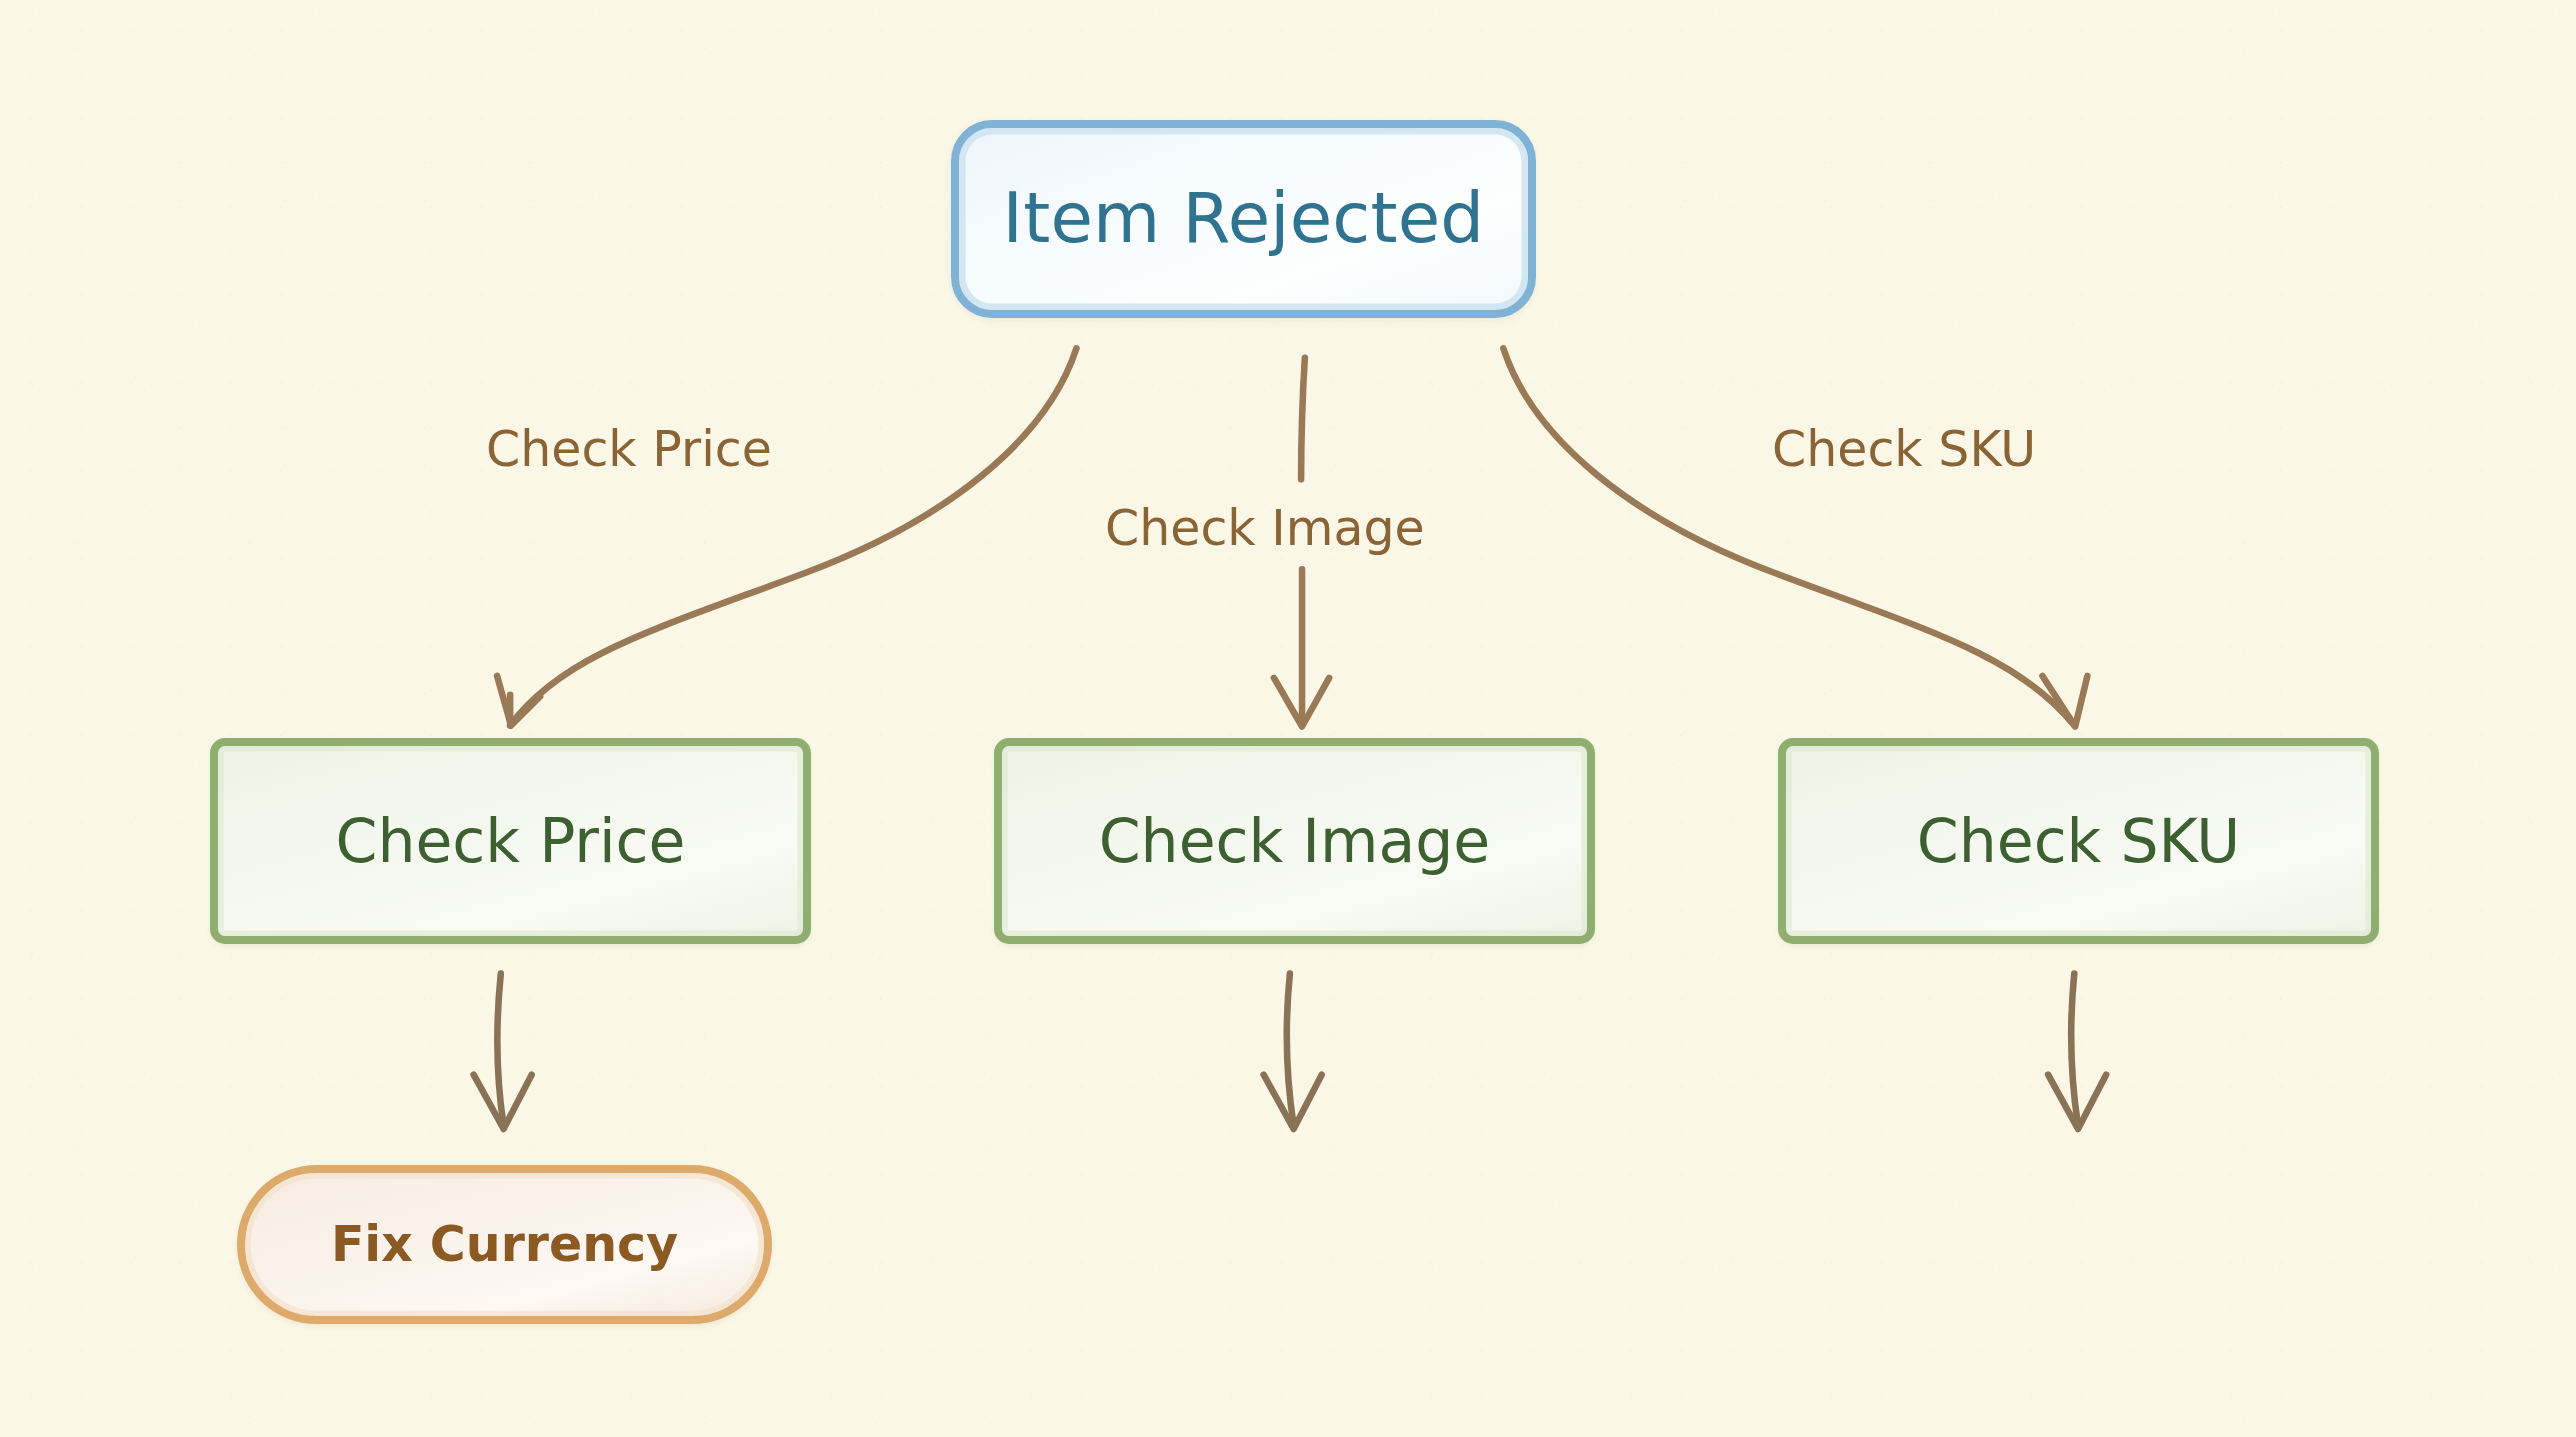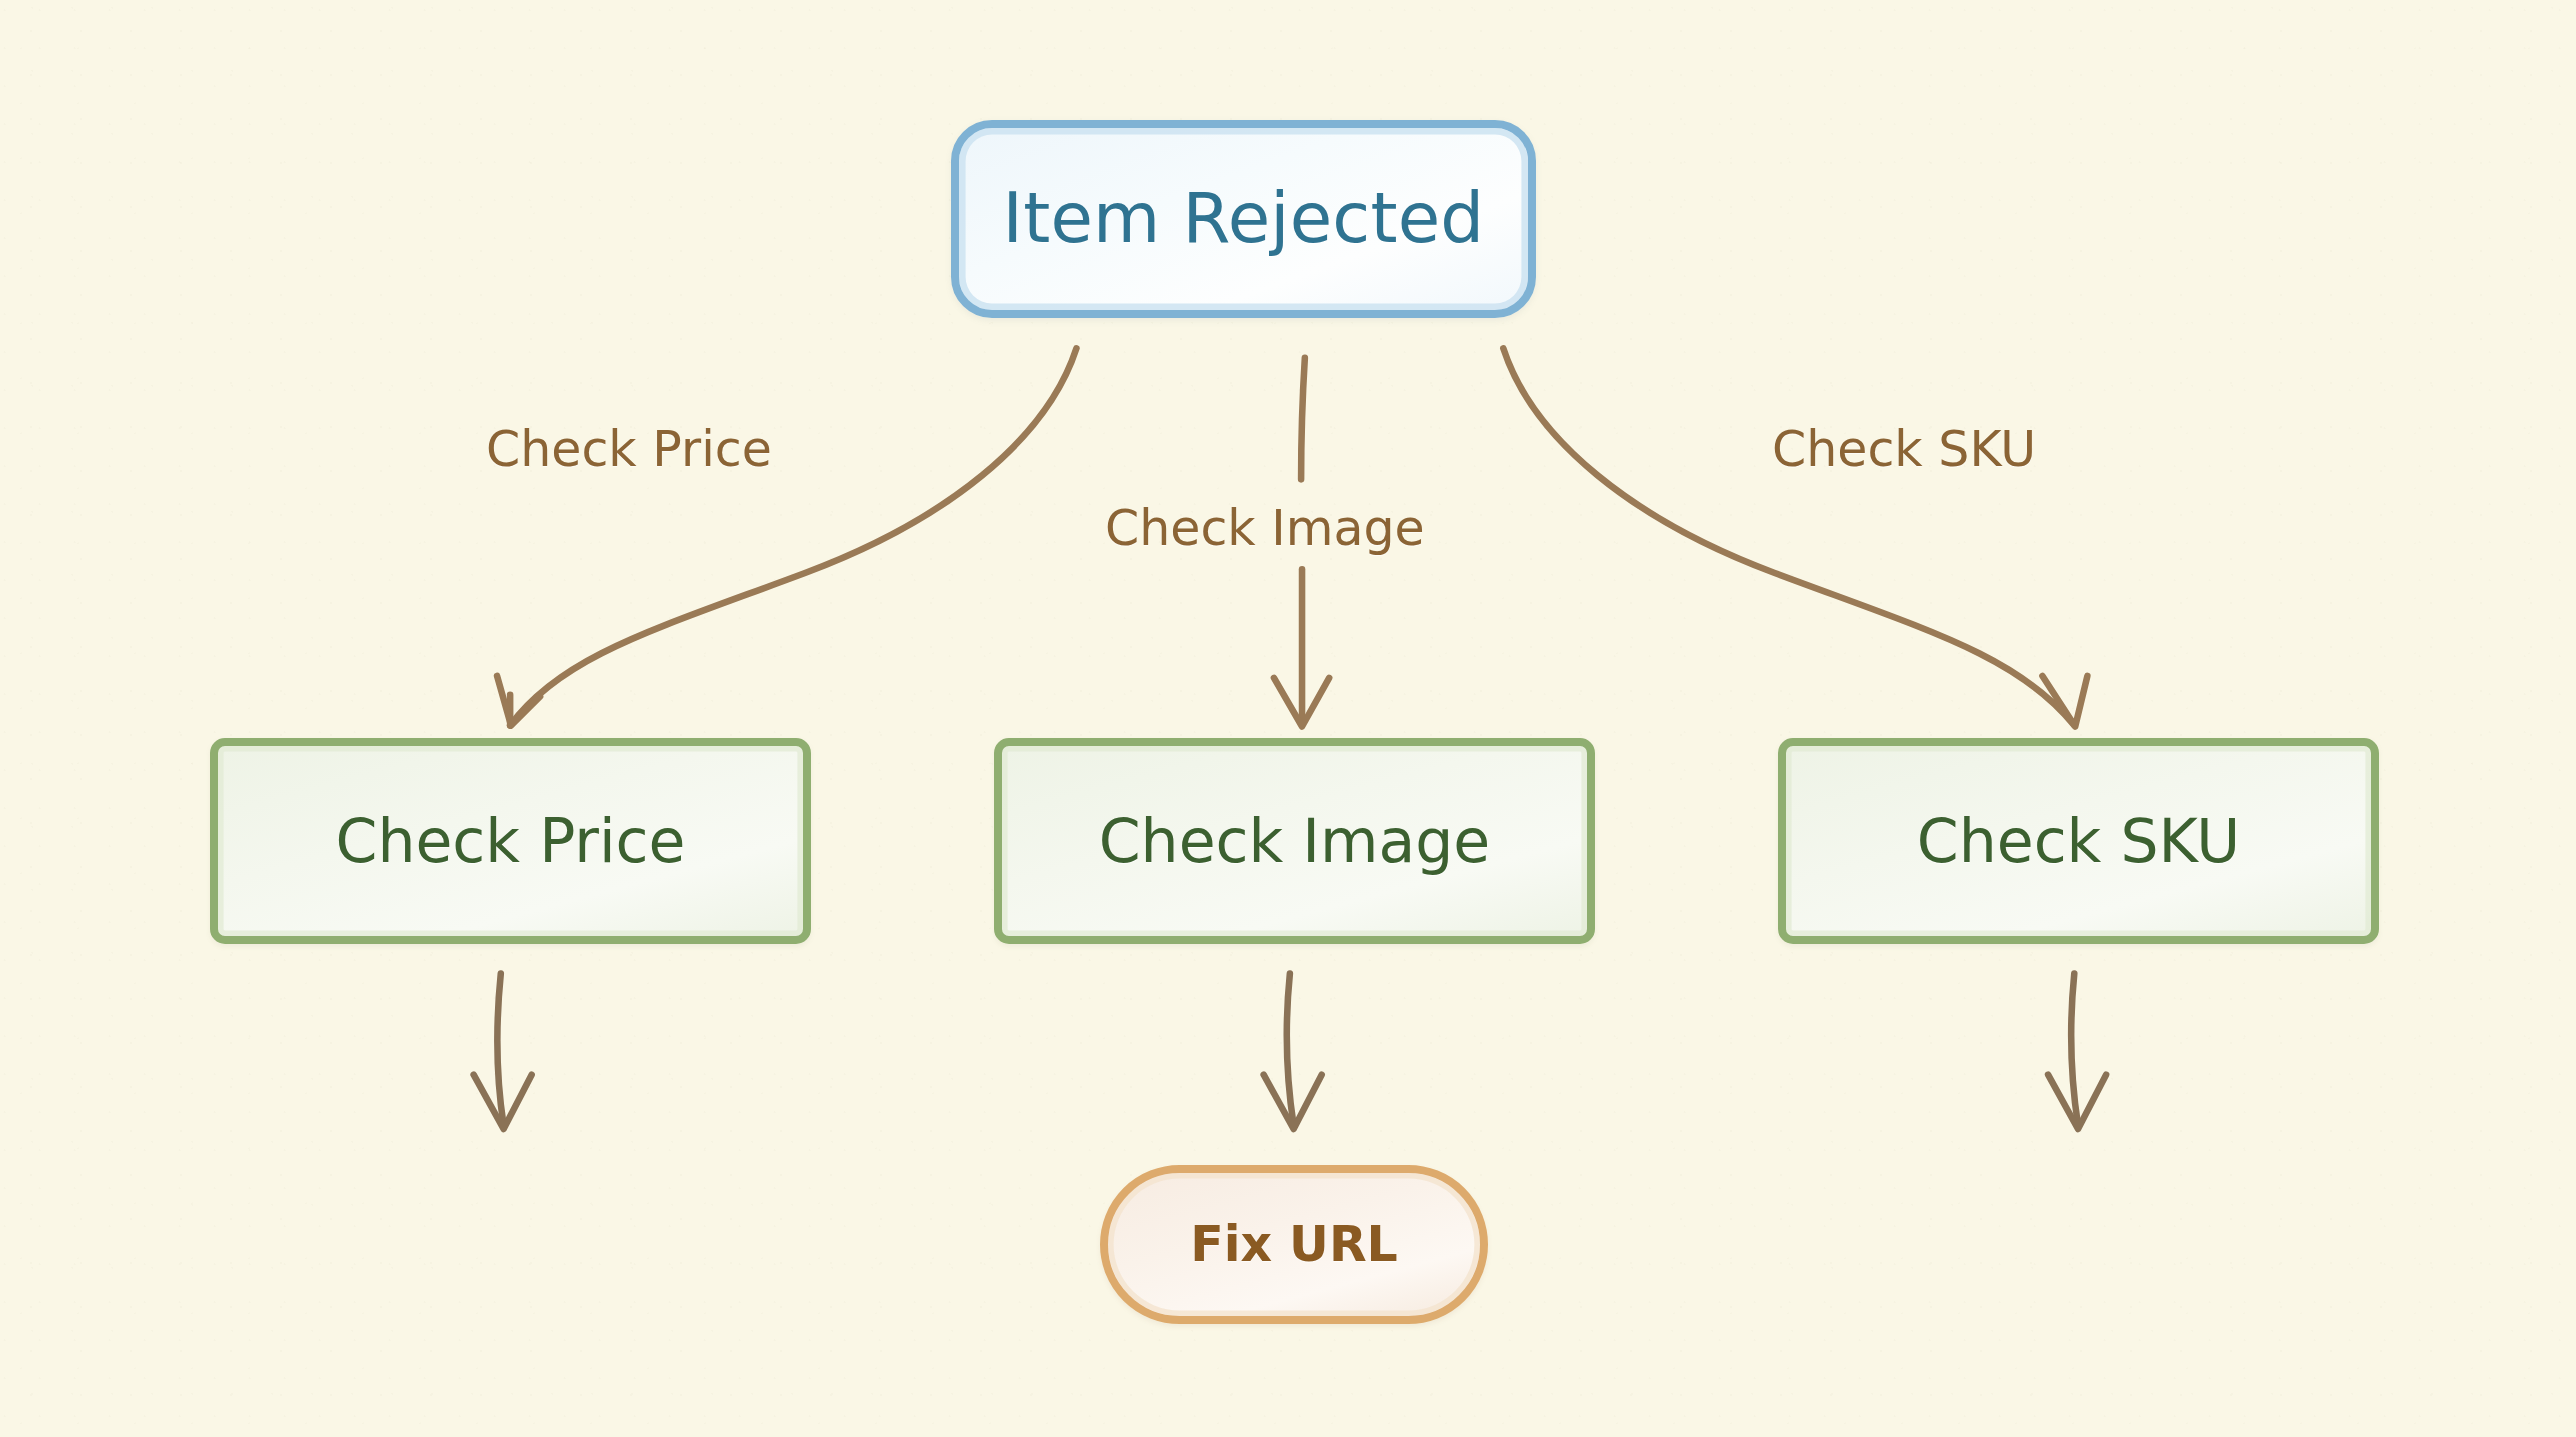--- a/index.html
+++ b/index.html
@@ -173,18 +173,18 @@
   <div class="edge-label l-sku">Check SKU</div>
 
   <div class="node node-root">Item Rejected</div>
 
   <div class="node node-check c0">Check Price</div>
 
   <div class="node node-check c1">Check Image</div>
 
   <div class="node node-check c2">Check SKU</div>
 
+  <div class="node node-fix f0">Fix Currency</div>
 
-  <div class="node node-fix f1">Fix URL</div>
 
 
 </div>
 
 
 </body></html>

